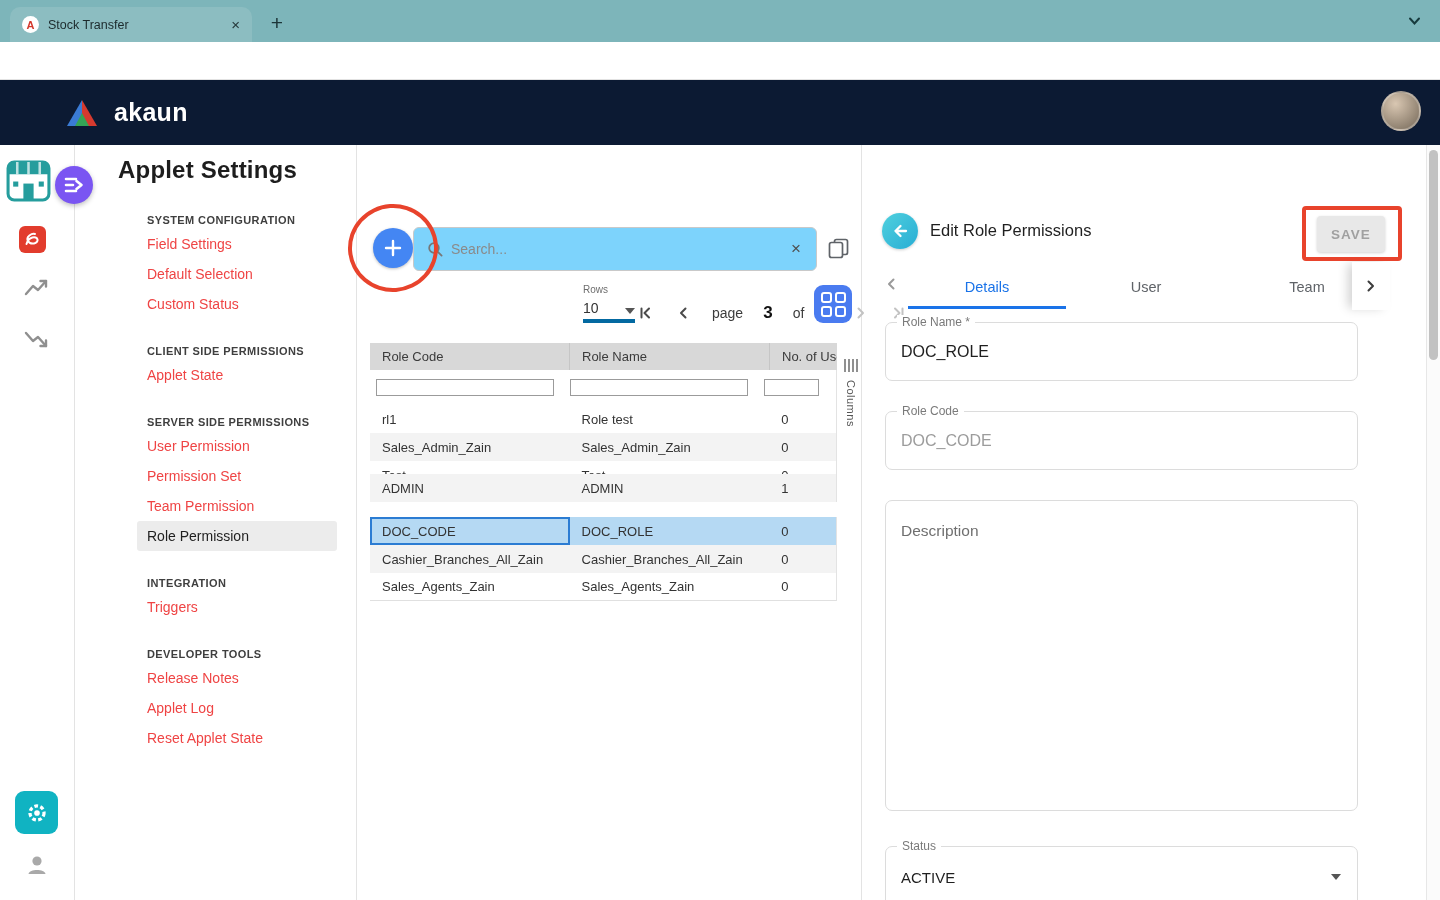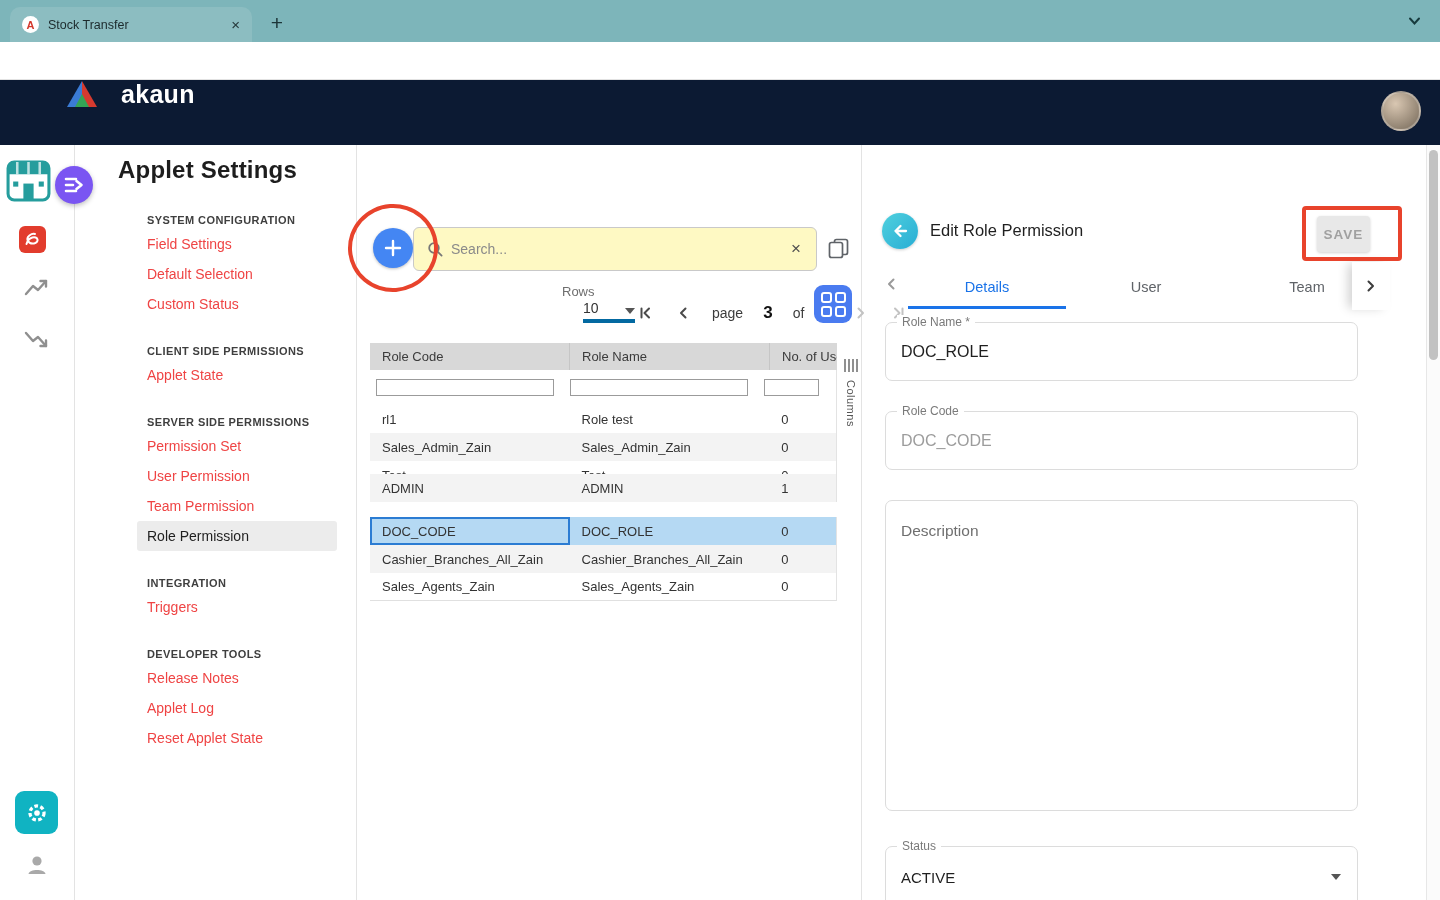--- a/index.html
+++ b/index.html
@@ -26,21 +26,21 @@
   .omnibox { left:114px; top:48px; width:1186px; height:27px; background:#f1f3f4; border-radius:14px;
              display:flex; align-items:center; padding:0 14px; }
   .url { font-size:13.5px; white-space:nowrap; overflow:hidden; margin-left:9px; flex:1; }
   .url .dom { color:#202124; }
   .url .path { color:#5f6368; }
   .purple-avatar { left:1374px; top:50px; width:23px; height:23px; border-radius:50%; background:#8d4bd6;
                    color:#fff; font-size:12px; font-weight:bold; }
 
   
   .appbar { left:0; top:80px; width:1440px; height:65px; background:#0c1a33; }
-  .brand { left:66px; top:80px; height:65px; display:flex; align-items:flex-start; gap:23px; }
+  .brand { left:66px; top:80px; height:65px; display:flex; align-items:center; gap:16px; }
   .brand-text { color:#fff; font-size:25px; font-weight:bold; letter-spacing:.3px; }
   .hdr-avatar { left:1381px; top:91px; width:40px; height:40px; border-radius:50%;
                 background:radial-gradient(circle at 35% 30%, #d9c7b2, #8d7f6e 75%);
                 border:2px solid rgba(255,255,255,.25); }
 
   
   .rail { left:0; top:145px; width:75px; height:755px; background:#fff; border-right:1px solid #e3e3e3; }
   .purple-toggle { left:55px; top:166px; width:38px; height:38px; border-radius:50%; background:#7a55f2;
                    box-shadow:0 2px 5px rgba(0,0,0,.25); z-index:5; }
   .gear-btn { left:15px; top:791px; width:43px; height:43px; border-radius:9px; background:#10b3c2; }
@@ -53,27 +53,27 @@
   .nav-h.first { margin-top:0; }
   .nav-i { font-size:14px; color:#ef4444; padding:7px 10px; border-radius:3px; cursor:pointer; }
   .nav-i.active { color:#1e1e1e; background:#ececec; }
 
   
   .panel-list { left:356px; top:145px; width:506px; height:755px; background:#fff;
                 border-left:1px solid #e3e3e3; border-right:1px solid #e3e3e3; }
   .add-btn { left:373px; top:228px; width:40px; height:40px; border-radius:50%; background:#4486f3;
              box-shadow:0 1px 3px rgba(0,0,0,.25); }
   .search-box { left:413px; top:227px; width:404px; height:44px; border:1px solid #c9c9c9; border-radius:6px;
-                background:#fef9c3; display:flex; align-items:center; padding:0 13px; }
+                background:#7dd3fc; display:flex; align-items:center; padding:0 13px; }
   .search-input { border:none; outline:none; flex:1; font-size:14px; margin-left:8px; color:#333;
                   font-family:"Liberation Sans",sans-serif; background:transparent; }
   .search-input::placeholder { color:#8a8a8a; }
   .search-clear { font-size:17px; color:#4f4f4f; cursor:pointer; padding:0 2px; }
   .copy-ic { left:828px; top:238px; }
-  .rows-label { left:562px; top:284px; font-size:13px; color:#6e6e6e; }
+  .rows-label { left:583px; top:284px; font-size:10px; color:#6e6e6e; }
   .rows-select { left:583px; top:300px; width:52px; height:23px; border-bottom:4px solid #0369a1;
                  display:flex; align-items:flex-end; justify-content:space-between; padding-bottom:3px; }
   .rows-value { font-size:14px; color:#333; }
   .pager { left:636px; top:299px; height:28px; display:flex; align-items:center; gap:20px; }
   .pg-ic { width:18px; height:18px; display:flex; align-items:center; justify-content:center; }
   .pg-txt { font-size:14px; color:#3c3c3c; }
   .pg-cur { font-size:17px; font-weight:bold; color:#111; }
   .grid-btn { left:814px; top:285px; width:38px; height:38px; border-radius:9px; background:#4a7bf0; }
   .grid2 { display:grid; grid-template-columns:11px 11px; gap:3px; }
   .grid2 span { width:11px; height:11px; border:2px solid #fff; border-radius:3px; }
@@ -96,21 +96,21 @@
   .trow.selected .tc.focus { box-shadow:inset 0 0 0 2px #2b7cd3; }
   .colstrip { left:841px; top:343px; width:20px; height:258px; display:flex; flex-direction:column; align-items:center; }
   .grip { display:flex; gap:2px; margin-top:16px; }
   .grip span { width:2px; height:13px; background:#909090; }
   .colstrip .vlabel { margin-top:8px; writing-mode:vertical-rl; font-size:11px; color:#555; letter-spacing:.5px; }
 
   
   .back-btn { left:882px; top:213px; width:36px; height:36px; border-radius:50%;
               background:linear-gradient(135deg,#4fd0de,#28add4); box-shadow:0 1px 3px rgba(0,0,0,.2); }
   .detail-title { left:930px; top:221px; font-size:16.5px; font-weight:500; color:#1f1f1f; }
-  .save-btn { left:1317px; top:216px; width:53px; height:36px; background:#e8e8e8; border-radius:4px;
+  .save-btn { left:1317px; top:216px; width:68px; height:36px; background:#e8e8e8; border-radius:4px;
               color:#a0a0a0; font-size:13.5px; font-weight:600; letter-spacing:1px;
               box-shadow:0 1px 3px rgba(0,0,0,.18); }
   .dtab { top:265px; height:44px; display:flex; align-items:center; justify-content:center;
           font-size:14.5px; color:#5f6368; cursor:pointer; }
   .dtab.active { color:#1a73e8; font-weight:500; }
   .tab-ind { left:908px; top:306px; width:158px; height:3px; background:#1a73e8; }
   .tab-chev-l { left:884px; top:277px; }
   .tab-scroll { left:1352px; top:262px; width:38px; height:48px; background:#fff;
                 box-shadow:-6px 0 10px -2px rgba(0,0,0,.18); z-index:4; }
   .mfield { border:1px solid #dcdcdc; border-radius:7px; background:#fff; left:885px; width:473px; }
@@ -269,22 +269,22 @@
   <div class="abs page-title">Applet Settings</div>
 
   <nav class="abs sidenav">
     <div class="nav-h first">SYSTEM CONFIGURATION</div>
     <div class="nav-i">Field Settings</div>
     <div class="nav-i">Default Selection</div>
     <div class="nav-i">Custom Status</div>
     <div class="nav-h">CLIENT SIDE PERMISSIONS</div>
     <div class="nav-i">Applet State</div>
     <div class="nav-h">SERVER SIDE PERMISSIONS</div>
+    <div class="nav-i">User Permission</div>
     <div class="nav-i">Permission Set</div>
-    <div class="nav-i">User Permission</div>
     <div class="nav-i">Team Permission</div>
     <div class="nav-i active">Role Permission</div>
     <div class="nav-h">INTEGRATION</div>
     <div class="nav-i">Triggers</div>
     <div class="nav-h">DEVELOPER TOOLS</div>
     <div class="nav-i">Release Notes</div>
     <div class="nav-i">Applet Log</div>
     <div class="nav-i">Reset Applet State</div>
   </nav>
 
@@ -411,21 +411,21 @@
         <span></span>
       </div>
     <div class="vlabel">Columns</div>
   </div>
 
   <div class="abs back-btn flexc">
     <svg width="18" height="18" viewBox="0 0 18 18">
         <path d="M15 9H4.5M9.5 4L4.5 9l5 5" stroke="#fff" stroke-width="2.3" fill="none" stroke-linecap="round" stroke-linejoin="round"></path>
       </svg>
   </div>
-  <div class="abs detail-title">Edit Role Permission</div>
+  <div class="abs detail-title">Edit Role Permissions</div>
   <div class="abs save-btn flexc">SAVE</div>
 
   <div class="abs tab-chev-l">
     <svg width="14" height="14" viewBox="0 0 14 14">
         <path d="M9.5 2.5L5 7l4.5 4.5" stroke="#9a9a9a" stroke-width="2" fill="none" stroke-linecap="round" stroke-linejoin="round"></path>
       </svg>
   </div>
   <div class="abs dtab active" style="left:908px;width:158px;">Details</div>
   <div class="abs dtab" style="left:1066px;width:160px;">User</div>
   <div class="abs dtab" style="left:1226px;width:162px;">Team</div>

